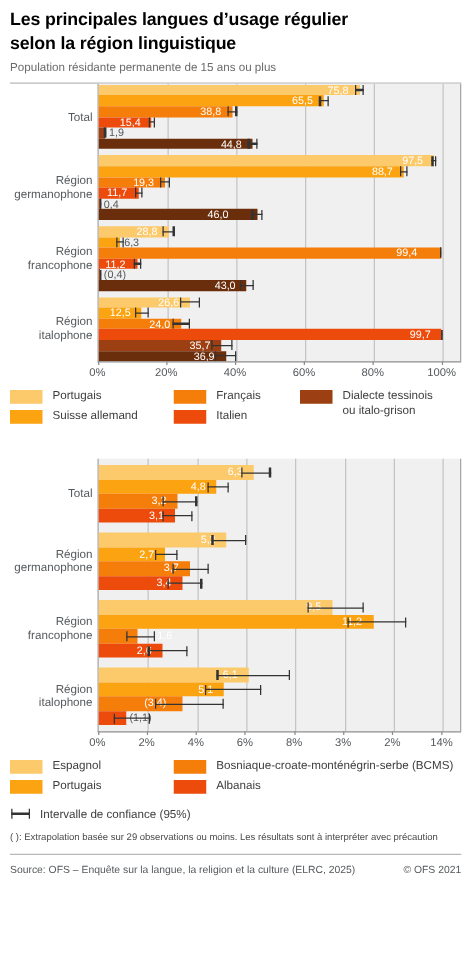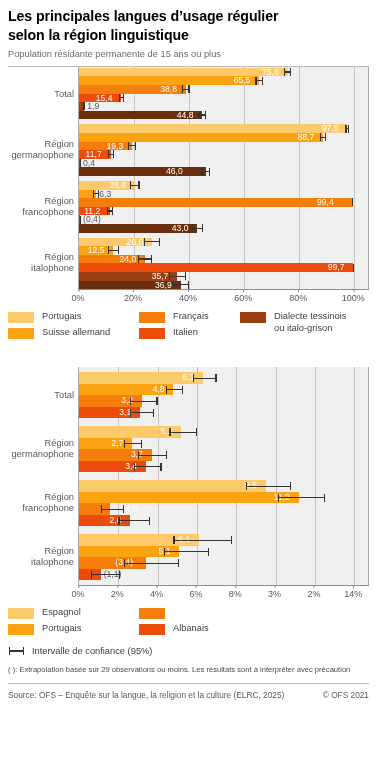--- a/index.html
+++ b/index.html
@@ -533,20 +533,21 @@
           <span class="legend-text">Espagnol</span>
         </div>
         <div class="legend-item">
           <span class="swatch" style="background: rgb(252, 163, 17);"></span>
           <span class="legend-text">Portugais</span>
         </div>
       </div>
       <div class="legend-col" style="left: 131px;">
         <div class="legend-item">
           <span class="swatch" style="background: rgb(245, 126, 11);"></span>
+          <span class="legend-text">Bosniaque-croate-monténégrin-serbe (BCMS)</span>
         </div>
         <div class="legend-item">
           <span class="swatch" style="background: rgb(236, 75, 12);"></span>
           <span class="legend-text">Albanais</span>
         </div>
       </div>
     </div>
 
   <div class="ci-legend" style="margin-top:4px;">
     <span class="ci-glyph">

